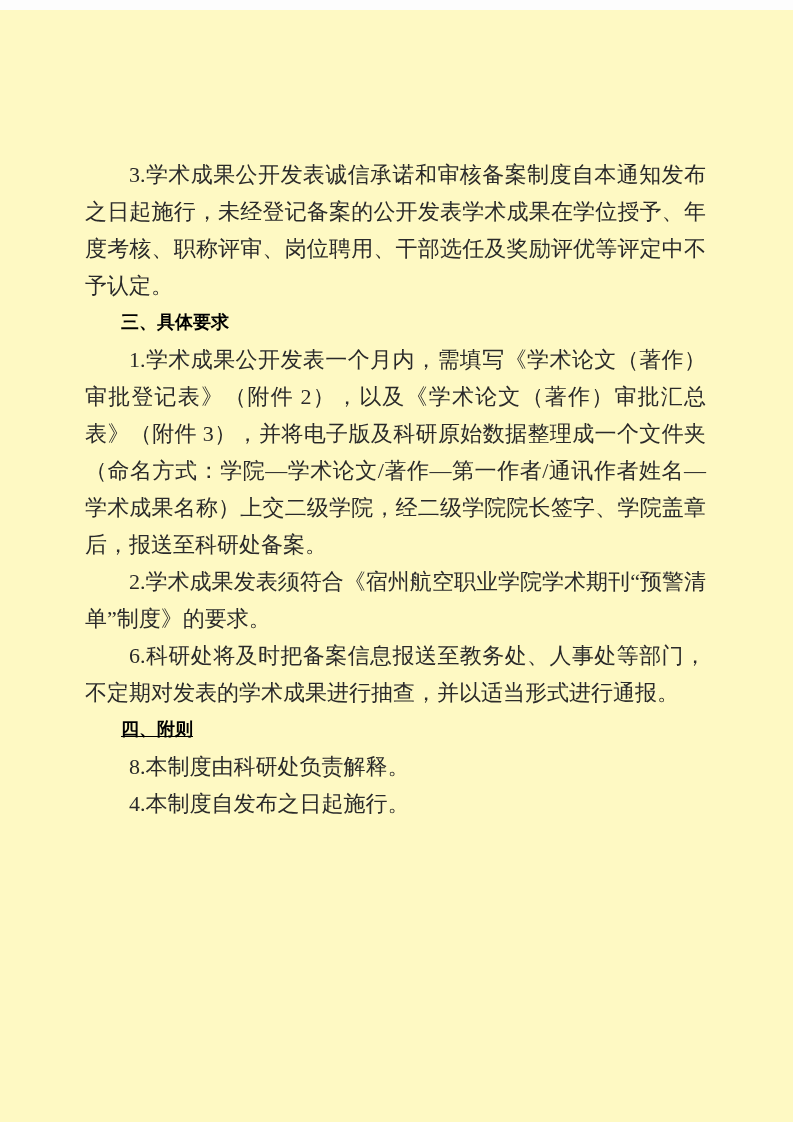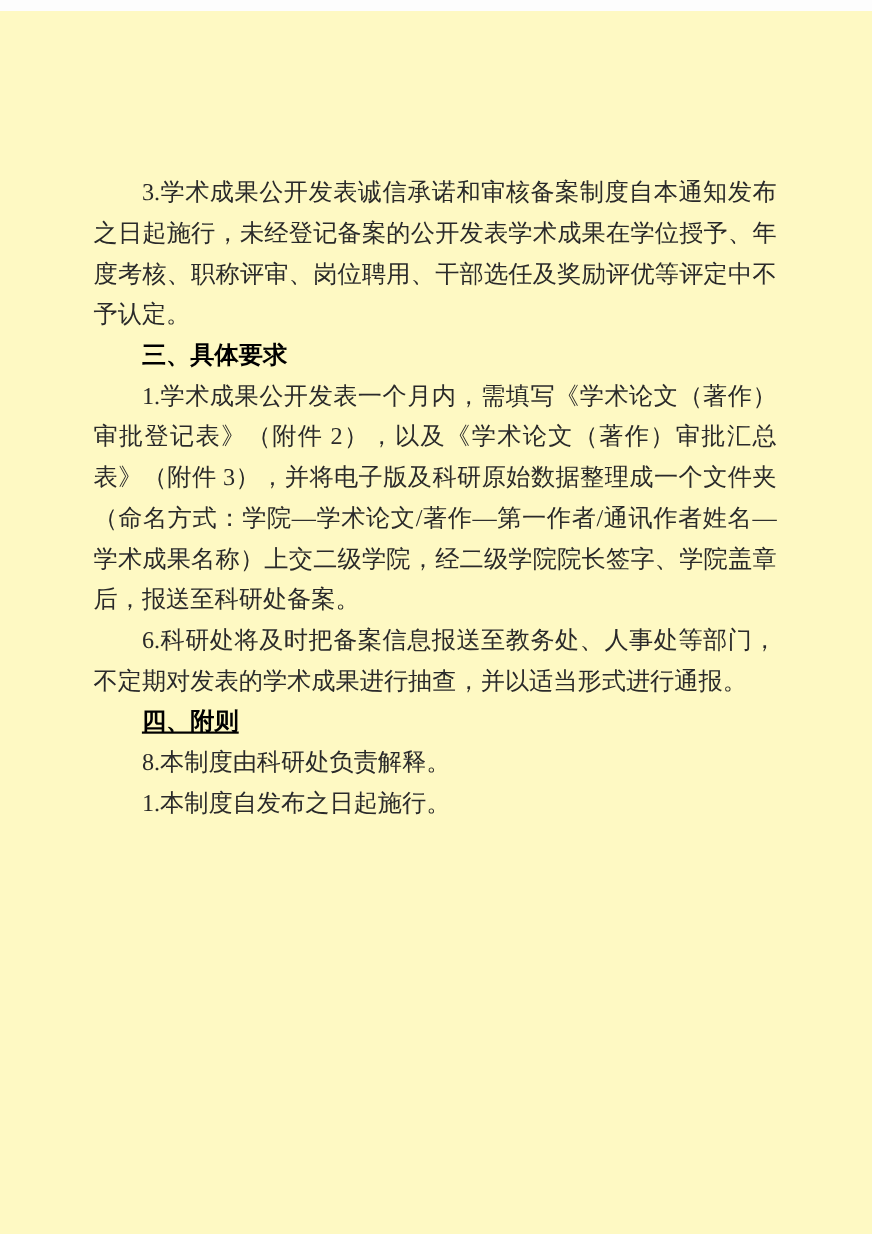--- a/index.html
+++ b/index.html
@@ -37,29 +37,30 @@
     letter-spacing: 0;
   }
   .para.body {
     font-family: "Liberation Serif", "DejaVu Serif", serif;
     color: #2a2a2a;
   }
   .para.heading {
     font-family: "Liberation Sans", "DejaVu Sans", sans-serif;
     font-weight: bold;
     color: #000000;
-    font-size: 22px;
+    font-size: 18px;
   }
 </style>
 </head>
 <body>
 
 <div class="page" style="background: #fef9c3; margin-top: 10px;">
   <div class="content" id="doc-content" style="color: rgb(42, 42, 42);">
       <div class="para body">3.学术成果公开发表诚信承诺和审核备案制度自本通知发布之日起施行，未经登记备案的公开发表学术成果在学位授予、年度考核、职称评审、岗位聘用、干部选任及奖励评优等评定中不予认定。</div>
       <div class="para heading" style="color: rgb(0, 0, 0);">三、具体要求</div>
       <div class="para body">1.学术成果公开发表一个月内，需填写《学术论文（著作）审批登记表》（附件 2），以及《学术论文（著作）审批汇总表》（附件 3），并将电子版及科研原始数据整理成一个文件夹（命名方式：学院—学术论文/著作—第一作者/通讯作者姓名—学术成果名称）上交二级学院，经二级学院院长签字、学院盖章后，报送至科研处备案。</div>
+      <div class="para body">2.学术成果发表须符合《宿州航空职业学院学术期刊“预警清单”制度》的要求。</div>
       <div class="para body">6.科研处将及时把备案信息报送至教务处、人事处等部门，不定期对发表的学术成果进行抽查，并以适当形式进行通报。</div>
       <div class="para heading" style="color: rgb(0, 0, 0); text-decoration: underline;">四、附则</div>
       <div class="para body">8.本制度由科研处负责解释。</div>
-      <div class="para body">1.本制度自发布之日起施行。</div>
+      <div class="para body">4.本制度自发布之日起施行。</div>
     </div>
 </div>
 
 </body></html>

